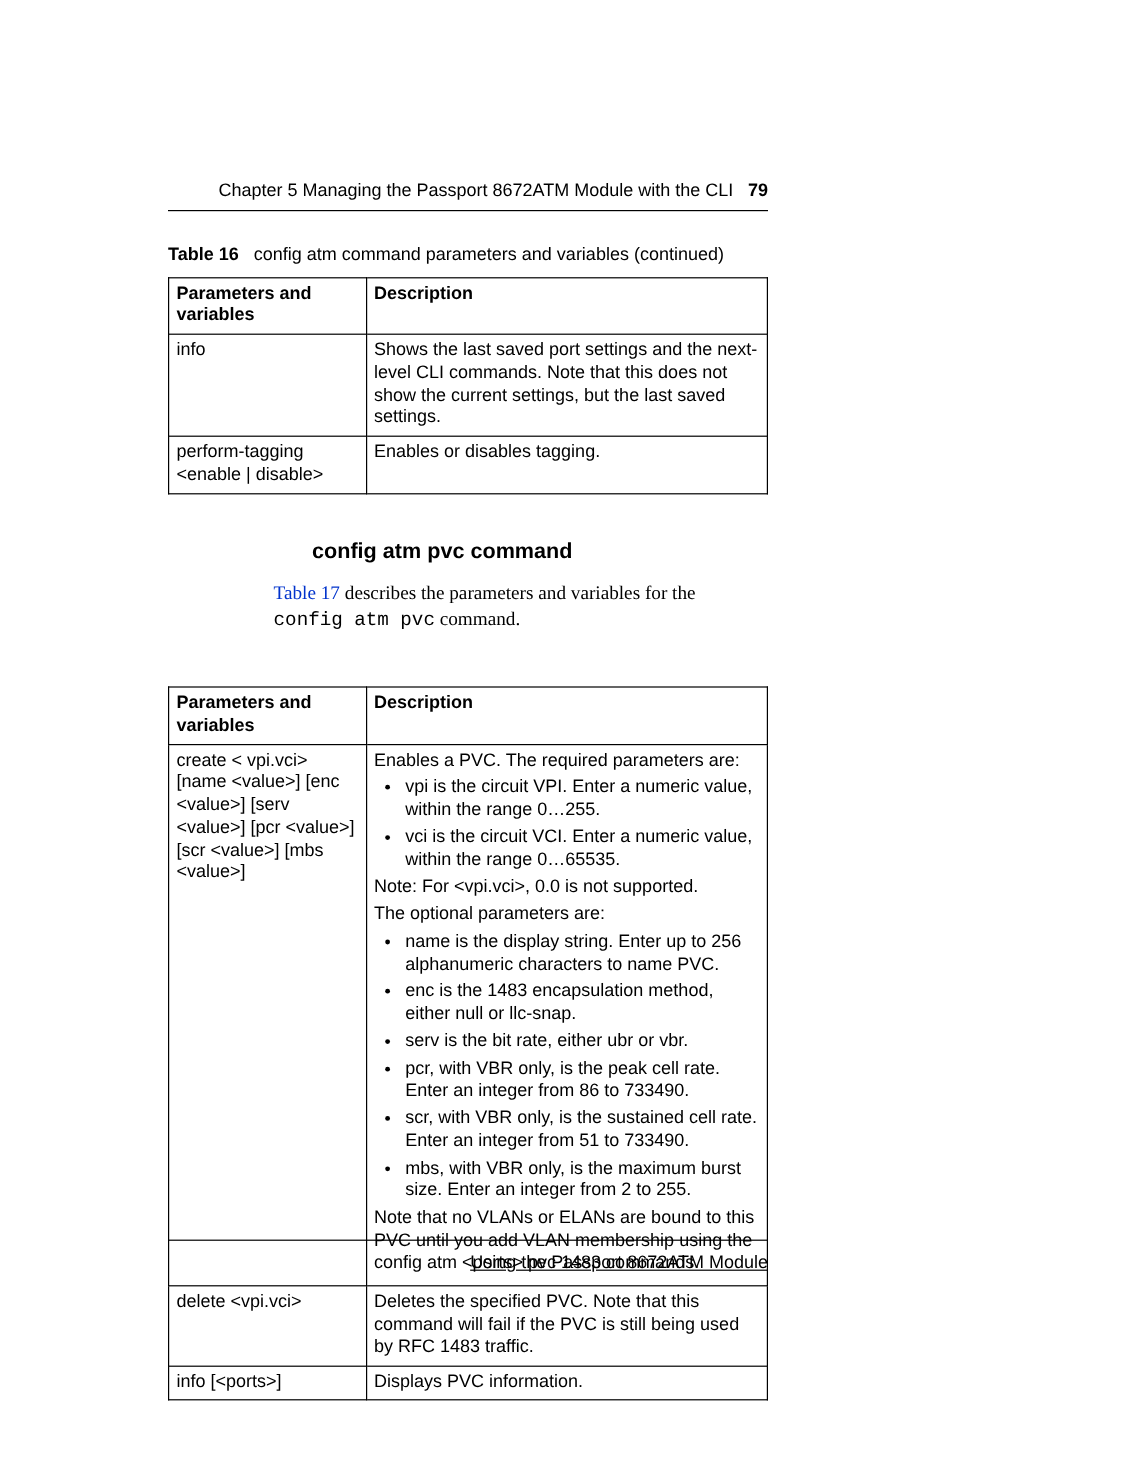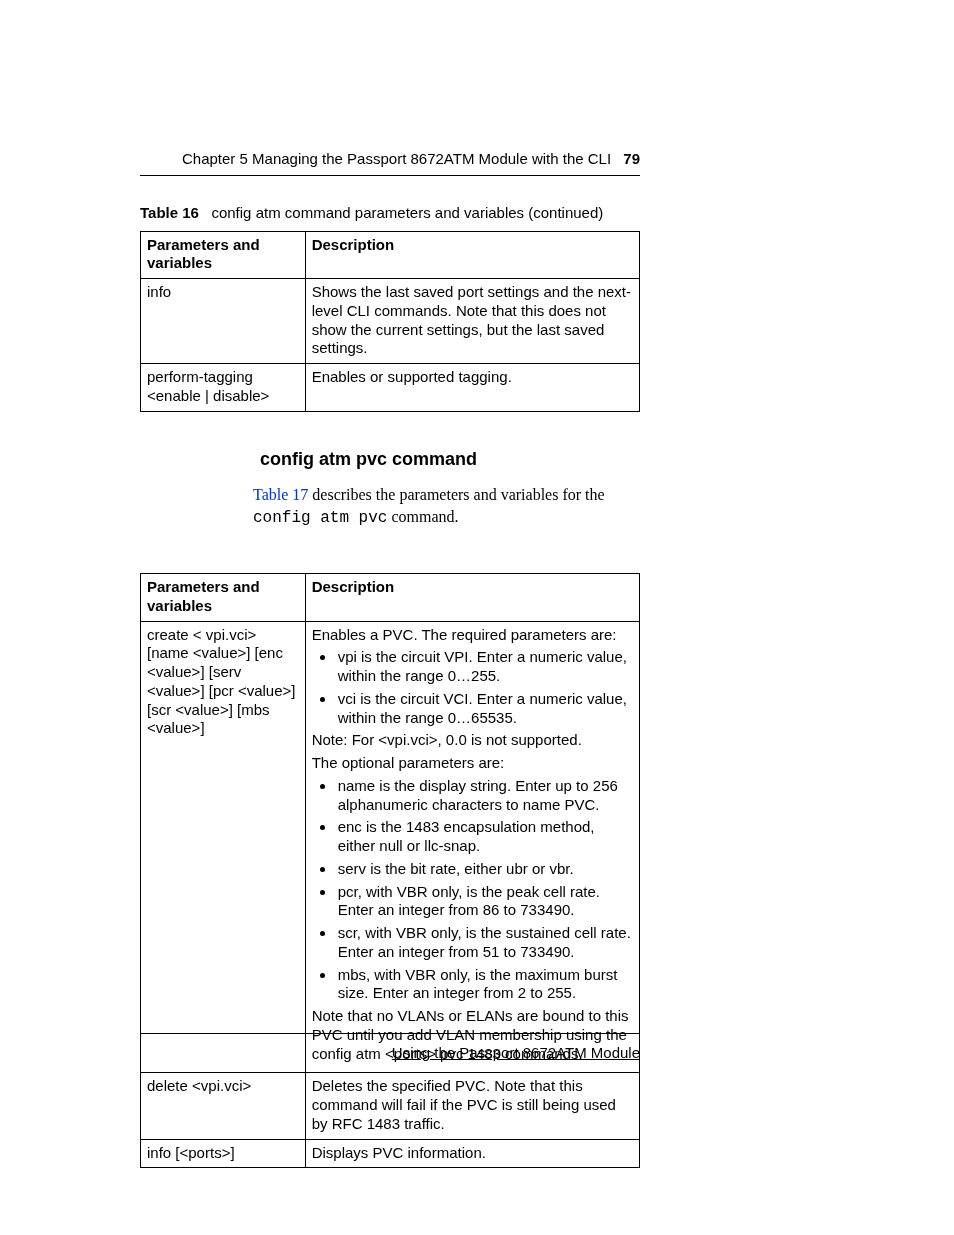--- a/index.html
+++ b/index.html
@@ -57,21 +57,21 @@
   .tbl .col-desc  { width: 67%; }
   .section-heading {
     font-weight: bold;
     font-size: 18px;
     margin: 36px 0 14px 120px;
     font-family: Arial, Helvetica, sans-serif;
   }
   .body-para {
     font-family: Georgia, "Times New Roman", serif;
     font-size: 16px;
-    margin: 0 0 26px 113px;
+    margin: 0 0 26px 88px;
     line-height: 1.35;
   }
   .xref {
     color: #0033cc;
   }
   .mono {
     font-family: "Courier New", Courier, monospace;
   }
   ul.cell-list {
     margin: 4px 0 4px 0;
@@ -127,21 +127,21 @@
         <th>Description</th>
       </tr>
     </thead>
     <tbody>
       <tr>
         <td>info</td>
         <td>Shows the last saved port settings and the next-level CLI commands. Note that this does not show the current settings, but the last saved settings.</td>
       </tr>
       <tr>
         <td>perform-tagging &lt;enable | disable&gt;</td>
-        <td>Enables or supported tagging.</td>
+        <td>Enables or disables tagging.</td>
       </tr>
     </tbody>
   </table>
 
   <h3 class="section-heading">config atm pvc command</h3>
   <p class="body-para">
     <span class="xref">Table 17</span><span> describes the parameters and variables for the </span><span class="mono">config atm pvc</span><span> command.</span>
   </p>
 
   <div class="spacer"></div>

